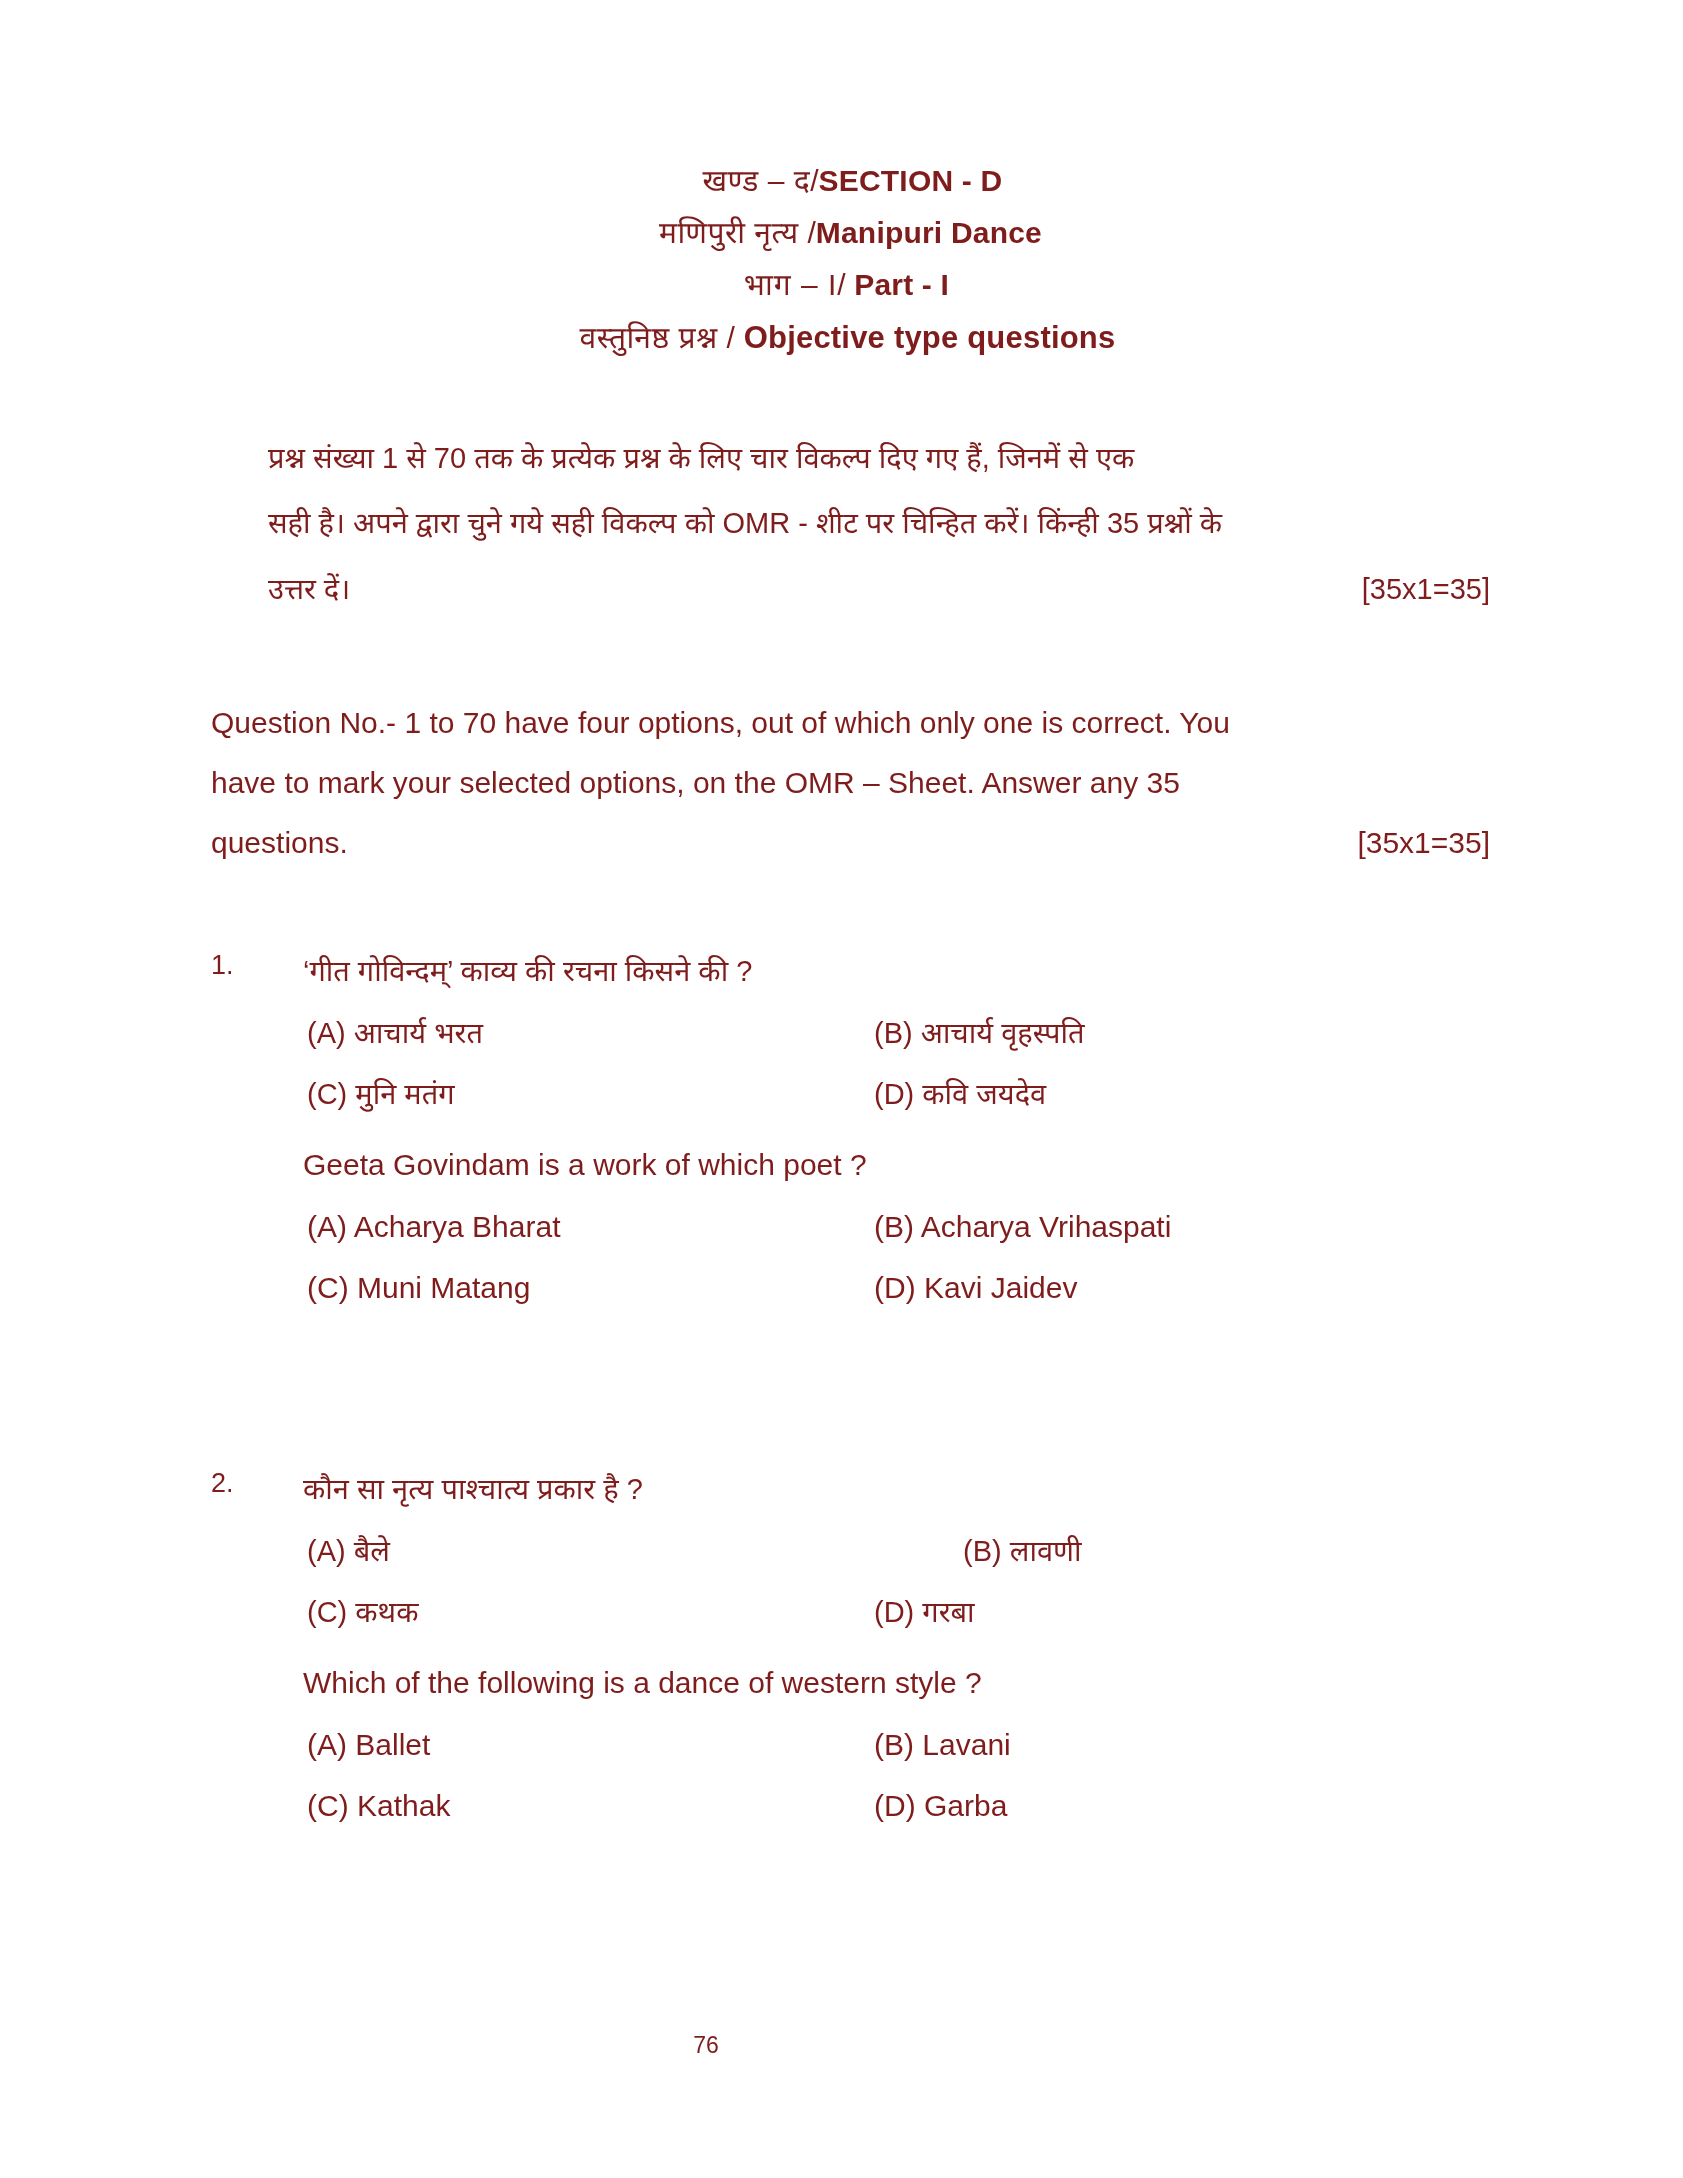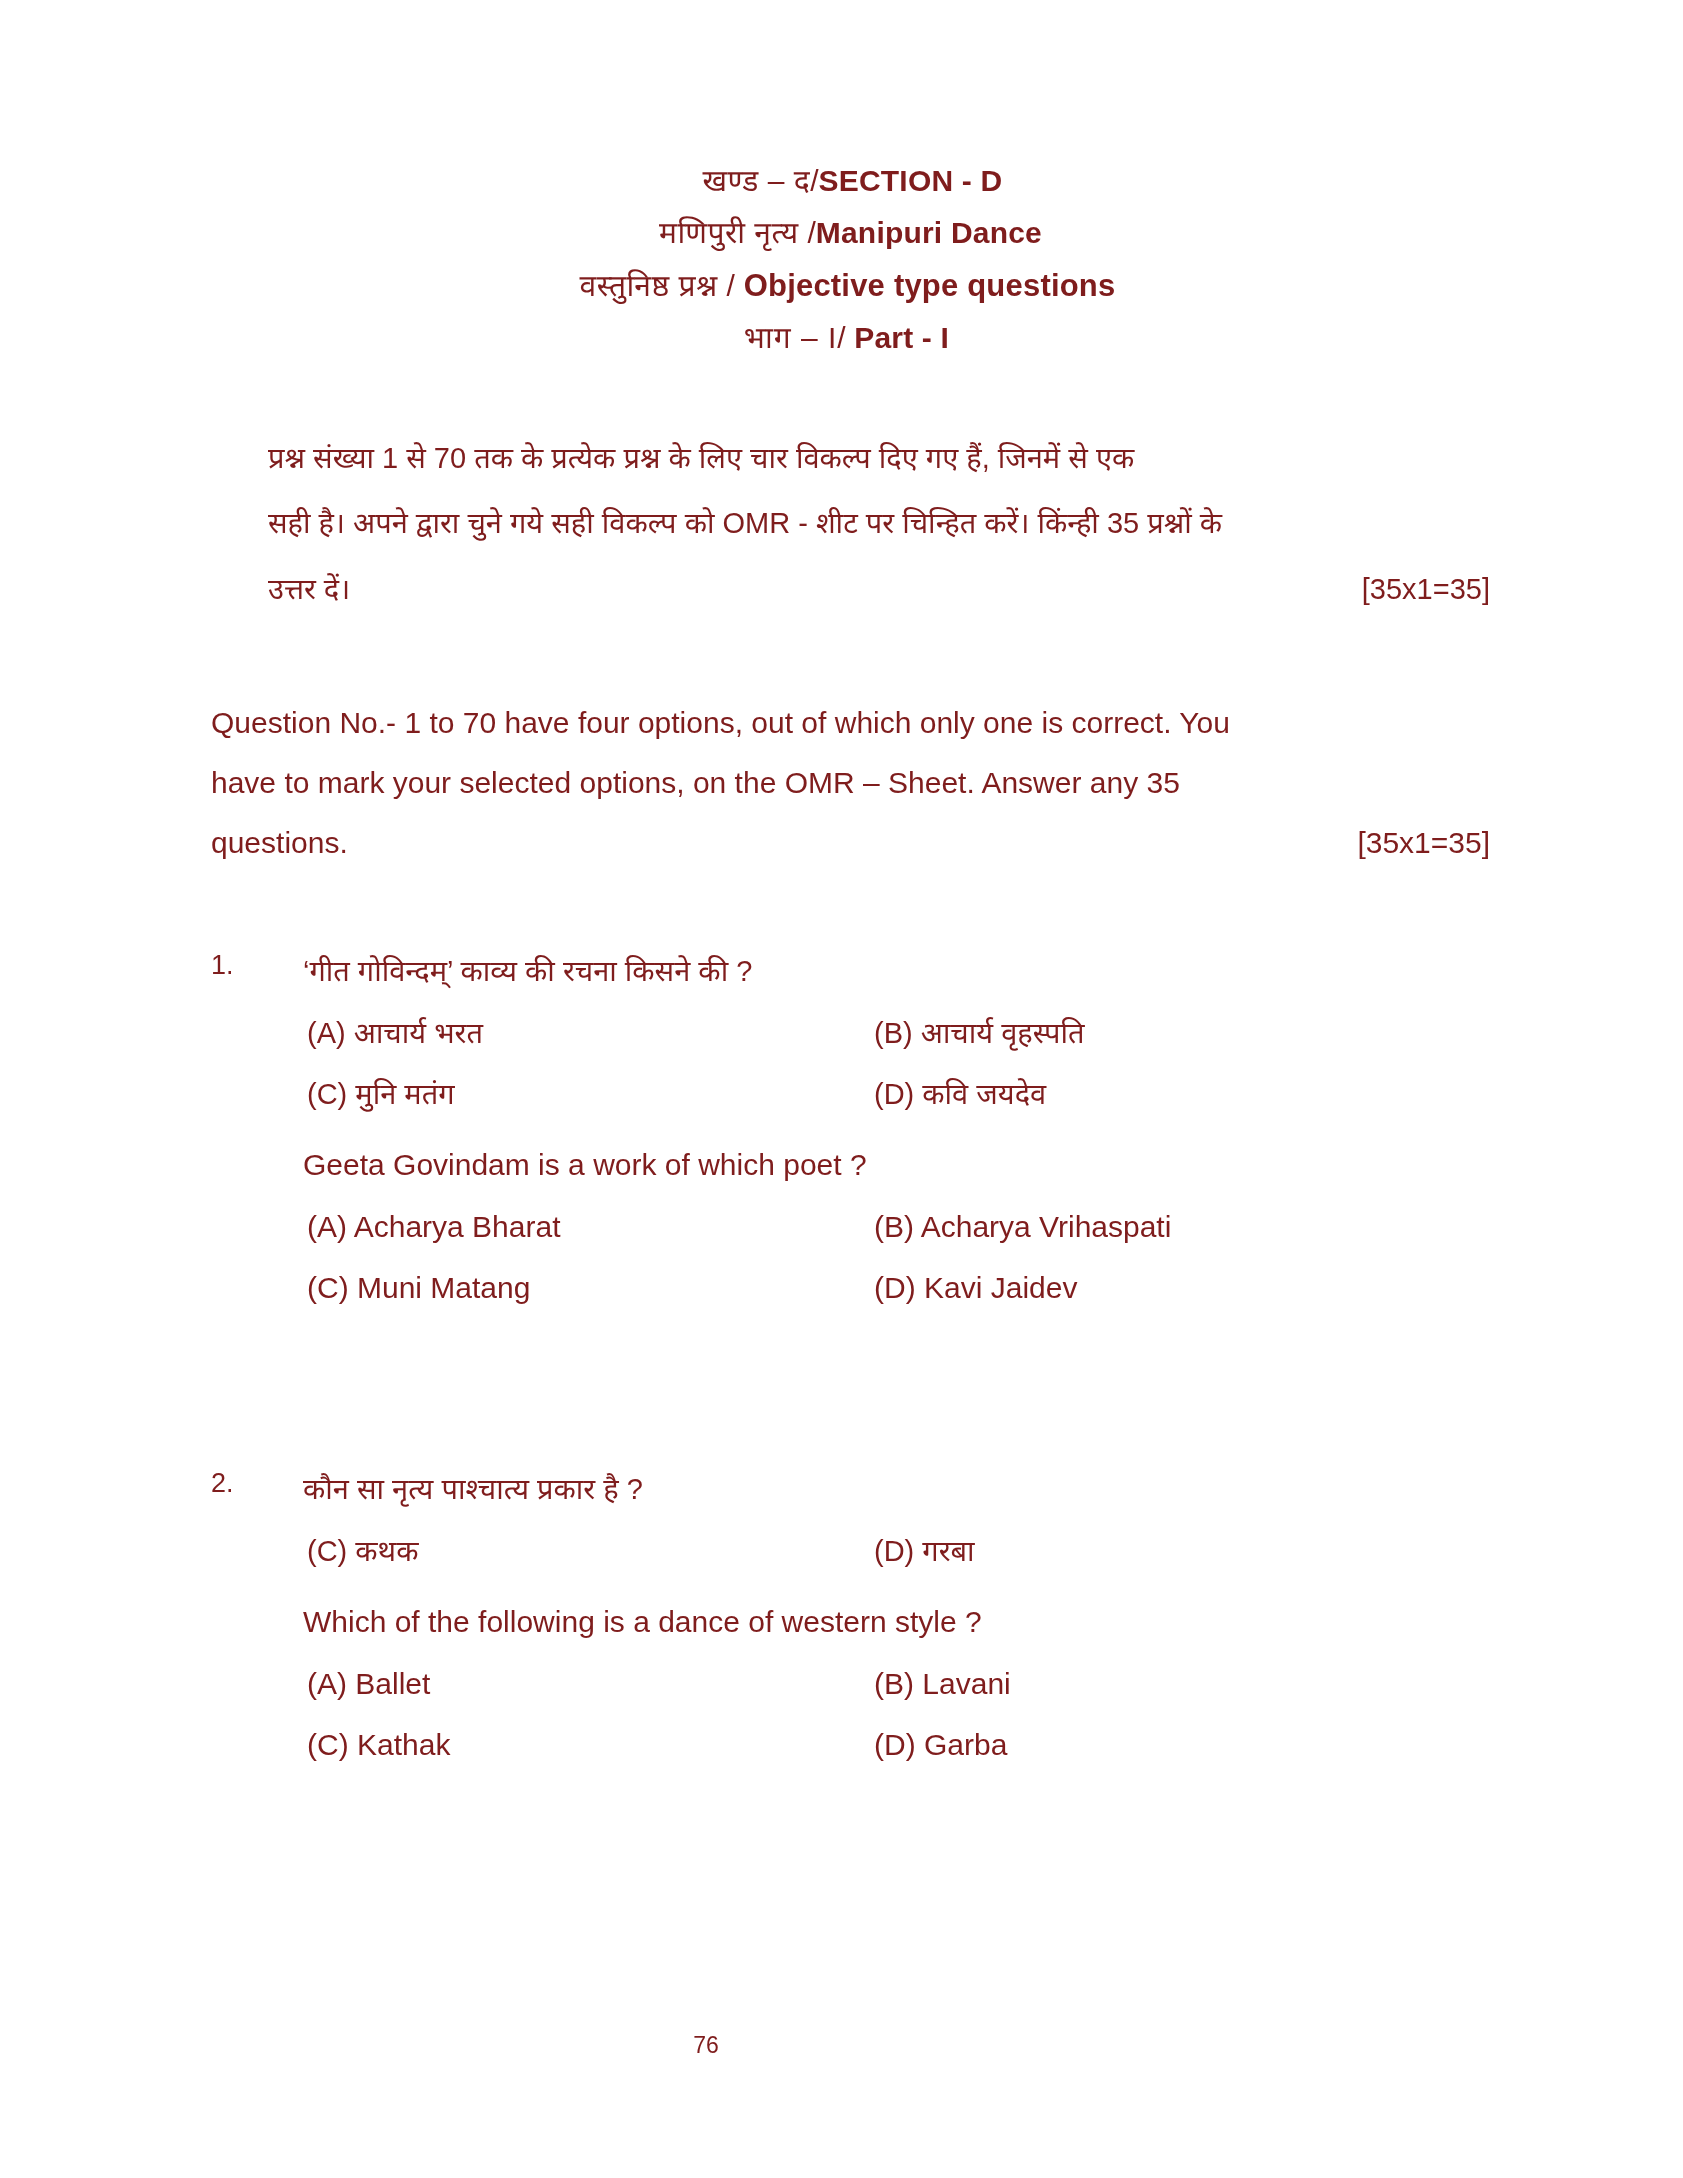--- a/index.html
+++ b/index.html
@@ -158,26 +158,26 @@
   <div class="headings">
 
     <div class="heading-line line-section">
       <span class="h-hindi">खण्ड  –  द</span><span class="h-sep">/</span><span class="h-eng">SECTION - D</span>
     </div>
 
     <div class="heading-line line-dance">
       <span class="h-hindi">मणिपुरी नृत्य </span><span class="h-sep">/</span><span class="h-eng">Manipuri Dance</span>
     </div>
 
+    <div class="heading-line line-part">
+      <span class="h-hindi">भाग  –   I</span><span class="h-sep">/</span><span class="h-eng"> Part - I</span>
+    </div>
+
     <div class="heading-line line-obj">
       <span class="h-hindi">वस्तुनिष्ठ प्रश्न </span><span class="h-sep">/</span><span class="h-eng"> Objective type questions</span>
-    </div>
-
-    <div class="heading-line line-part">
-      <span class="h-hindi">भाग  –   I</span><span class="h-sep">/</span><span class="h-eng"> Part - I</span>
     </div>
 
   </div>
 
   <div class="instr instr-hi">
     <div class="jline hi">
       <span>प्रश्न  संख्या  1  से  70  तक  के  प्रत्येक  प्रश्न  के  लिए  चार  विकल्प  दिए  गए  हैं, जिनमें  से  एक</span>
     </div>
     <div class="jline hi">
       <span>सही है। अपने  द्वारा  चुने  गये  सही  विकल्प  को  OMR - शीट  पर  चिन्हित  करें। किंन्ही  35  प्रश्नों  के</span>
@@ -260,20 +260,30 @@
 
   </div>
 
   <div class="question-block" style="top:1468px;">
 
     <div class="q-row">
       <span class="q-num">2.</span>
       <span class="q-text">कौन सा नृत्य पाश्चात्य प्रकार है ?</span>
     </div>
 
+    <div class="opt-row">
+      <span class="opt opt-left">
+        <span>(A)</span>
+        <span>बैले</span>
+      </span>
+      <span class="opt opt-right-indent">
+        <span>(B)</span>
+        <span>लावणी</span>
+      </span>
+    </div>
 
     <div class="opt-row">
       <span class="opt opt-left">
         <span>(C)</span>
         <span>कथक</span>
       </span>
       <span class="opt opt-right">
         <span>(D)</span>
         <span>गरबा</span>
       </span>

